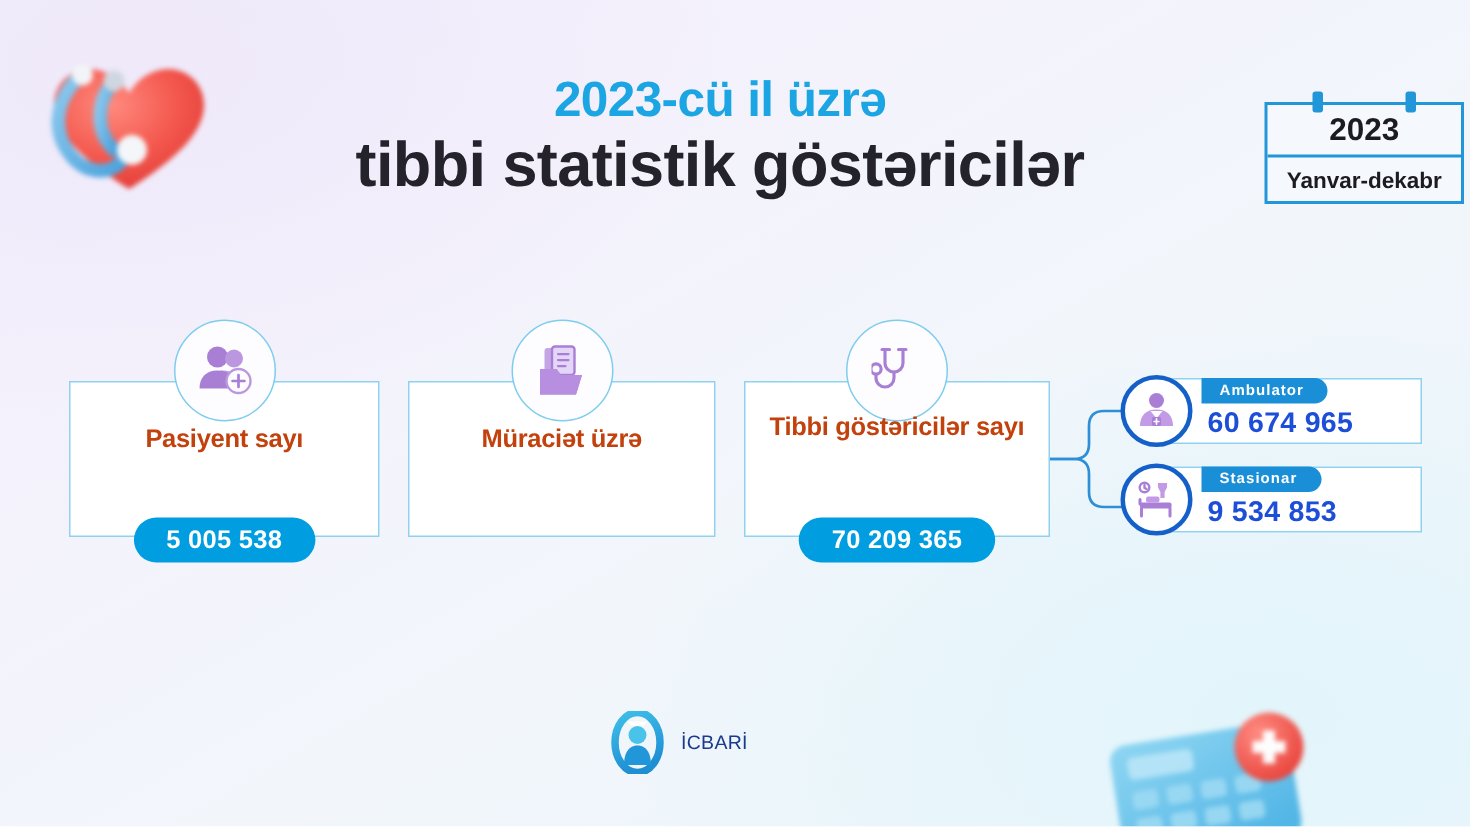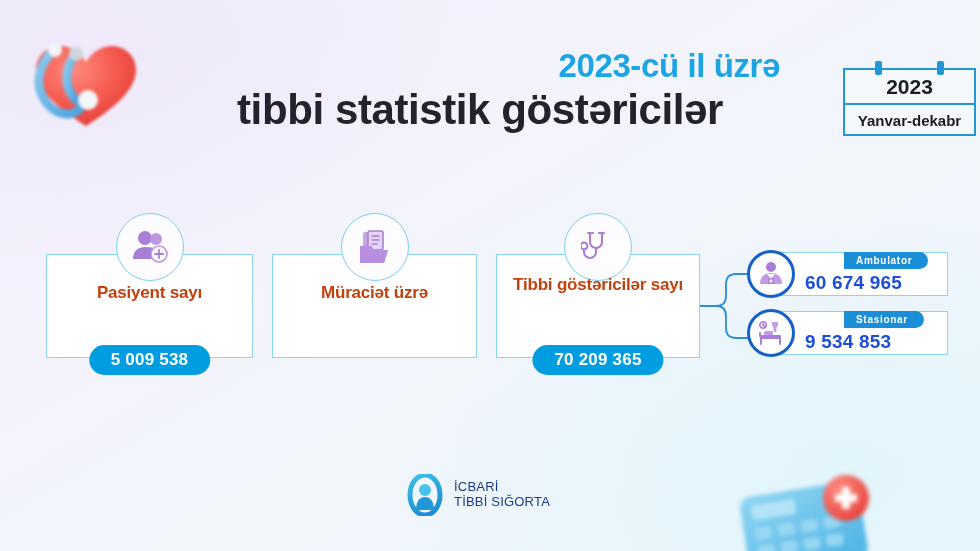--- a/index.html
+++ b/index.html
@@ -37,21 +37,20 @@
     width: 600px;
     text-align: center;
   }
   #title-line1 {
     display: block;
     font-size: 33px;
     font-weight: bold;
     color: #1ba5e2;
     letter-spacing: -0.4px;
     line-height: 1.12;
-    text-align: right;
   }
   #title-line2 {
     display: block;
     font-size: 42px;
     font-weight: bold;
     color: #24222a;
     letter-spacing: -0.4px;
     line-height: 1.2;
   }
 
@@ -190,21 +189,20 @@
     padding: 0 16px 0 12px;
     background: #1a8fd8;
     border-radius: 0 9px 9px 0;
     color: #ffffff;
     font-size: 10px;
     font-weight: bold;
     letter-spacing: 0.7px;
     display: flex;
     align-items: center;
     white-space: nowrap;
-    margin-left: 43px;
   }
 
   .sub-value {
     position: absolute;
     left: 36px;
     top: 17px;
     height: 25px;
     display: flex;
     align-items: center;
     font-size: 19px;
@@ -310,21 +308,21 @@
       <svg width="36" height="34" viewBox="0 0 36 34">
         <circle cx="13" cy="8" r="7" fill="#a97fd6"></circle>
         <circle cx="24" cy="9" r="6" fill="#bb97e0"></circle>
         <path d="M16 17 c8 0 12 4 13 10 H18 c0 -4 -1 -7 -3 -10 z" fill="#bb97e0"></path>
         <path d="M13 17 c-8 0 -12 5 -12 12 h24 c0 -7 -4 -12 -12 -12 z" fill="#a97fd6"></path>
         <circle cx="27" cy="24" r="8" fill="#fdfdff" stroke="#bb97e0" stroke-width="1.6"></circle>
         <path d="M27 20 v8 M23 24 h8" stroke="#a97fd6" stroke-width="1.8" stroke-linecap="round"></path>
       </svg>
     </div>
     <div class="card-label">Pasiyent sayı</div>
-    <div class="card-pill">5 009 538</div>
+    <div class="card-pill">5 005 538</div>
   </div>
 
   <div class="stat-card" id="card-1">
     <div class="card-icon-circle">
       <svg width="36" height="34" viewBox="0 0 36 34">
         <rect x="6" y="2" width="14" height="18" rx="2" fill="#c4a6e6"></rect>
         <rect x="11" y="1" width="15" height="19" rx="2" fill="#e4d6f6" stroke="#a97fd6" stroke-width="1.6"></rect>
         <g stroke="#a97fd6" stroke-width="1.5" stroke-linecap="round">
           <path d="M15 6 h7"></path>
             <path d="M15 10 h7"></path>
@@ -392,17 +390,16 @@
           <stop offset="100%" stop-color="#1f8fd4"></stop>
         </linearGradient>
       </defs>
       <ellipse cx="20" cy="21" rx="15" ry="20" fill="none" stroke="url(#gLogo)" stroke-width="5"></ellipse>
       <path d="M13 7 a9 9 0 0 0 14 0" fill="#ffffff"></path>
       <circle cx="20" cy="16" r="6" fill="#49c3ea"></circle>
       <path d="M20 23 c-7 0 -9 7 -9 13 h18 c0 -6 -2 -13 -9 -13 z" fill="#2196d8"></path>
     </svg>
     <div id="logo-text">
       <span>İCBARİ</span>
-      <span>TİBBİ SIĞORTA</span>
     </div>
   </div>
 
 </div>
 
 </body></html>

